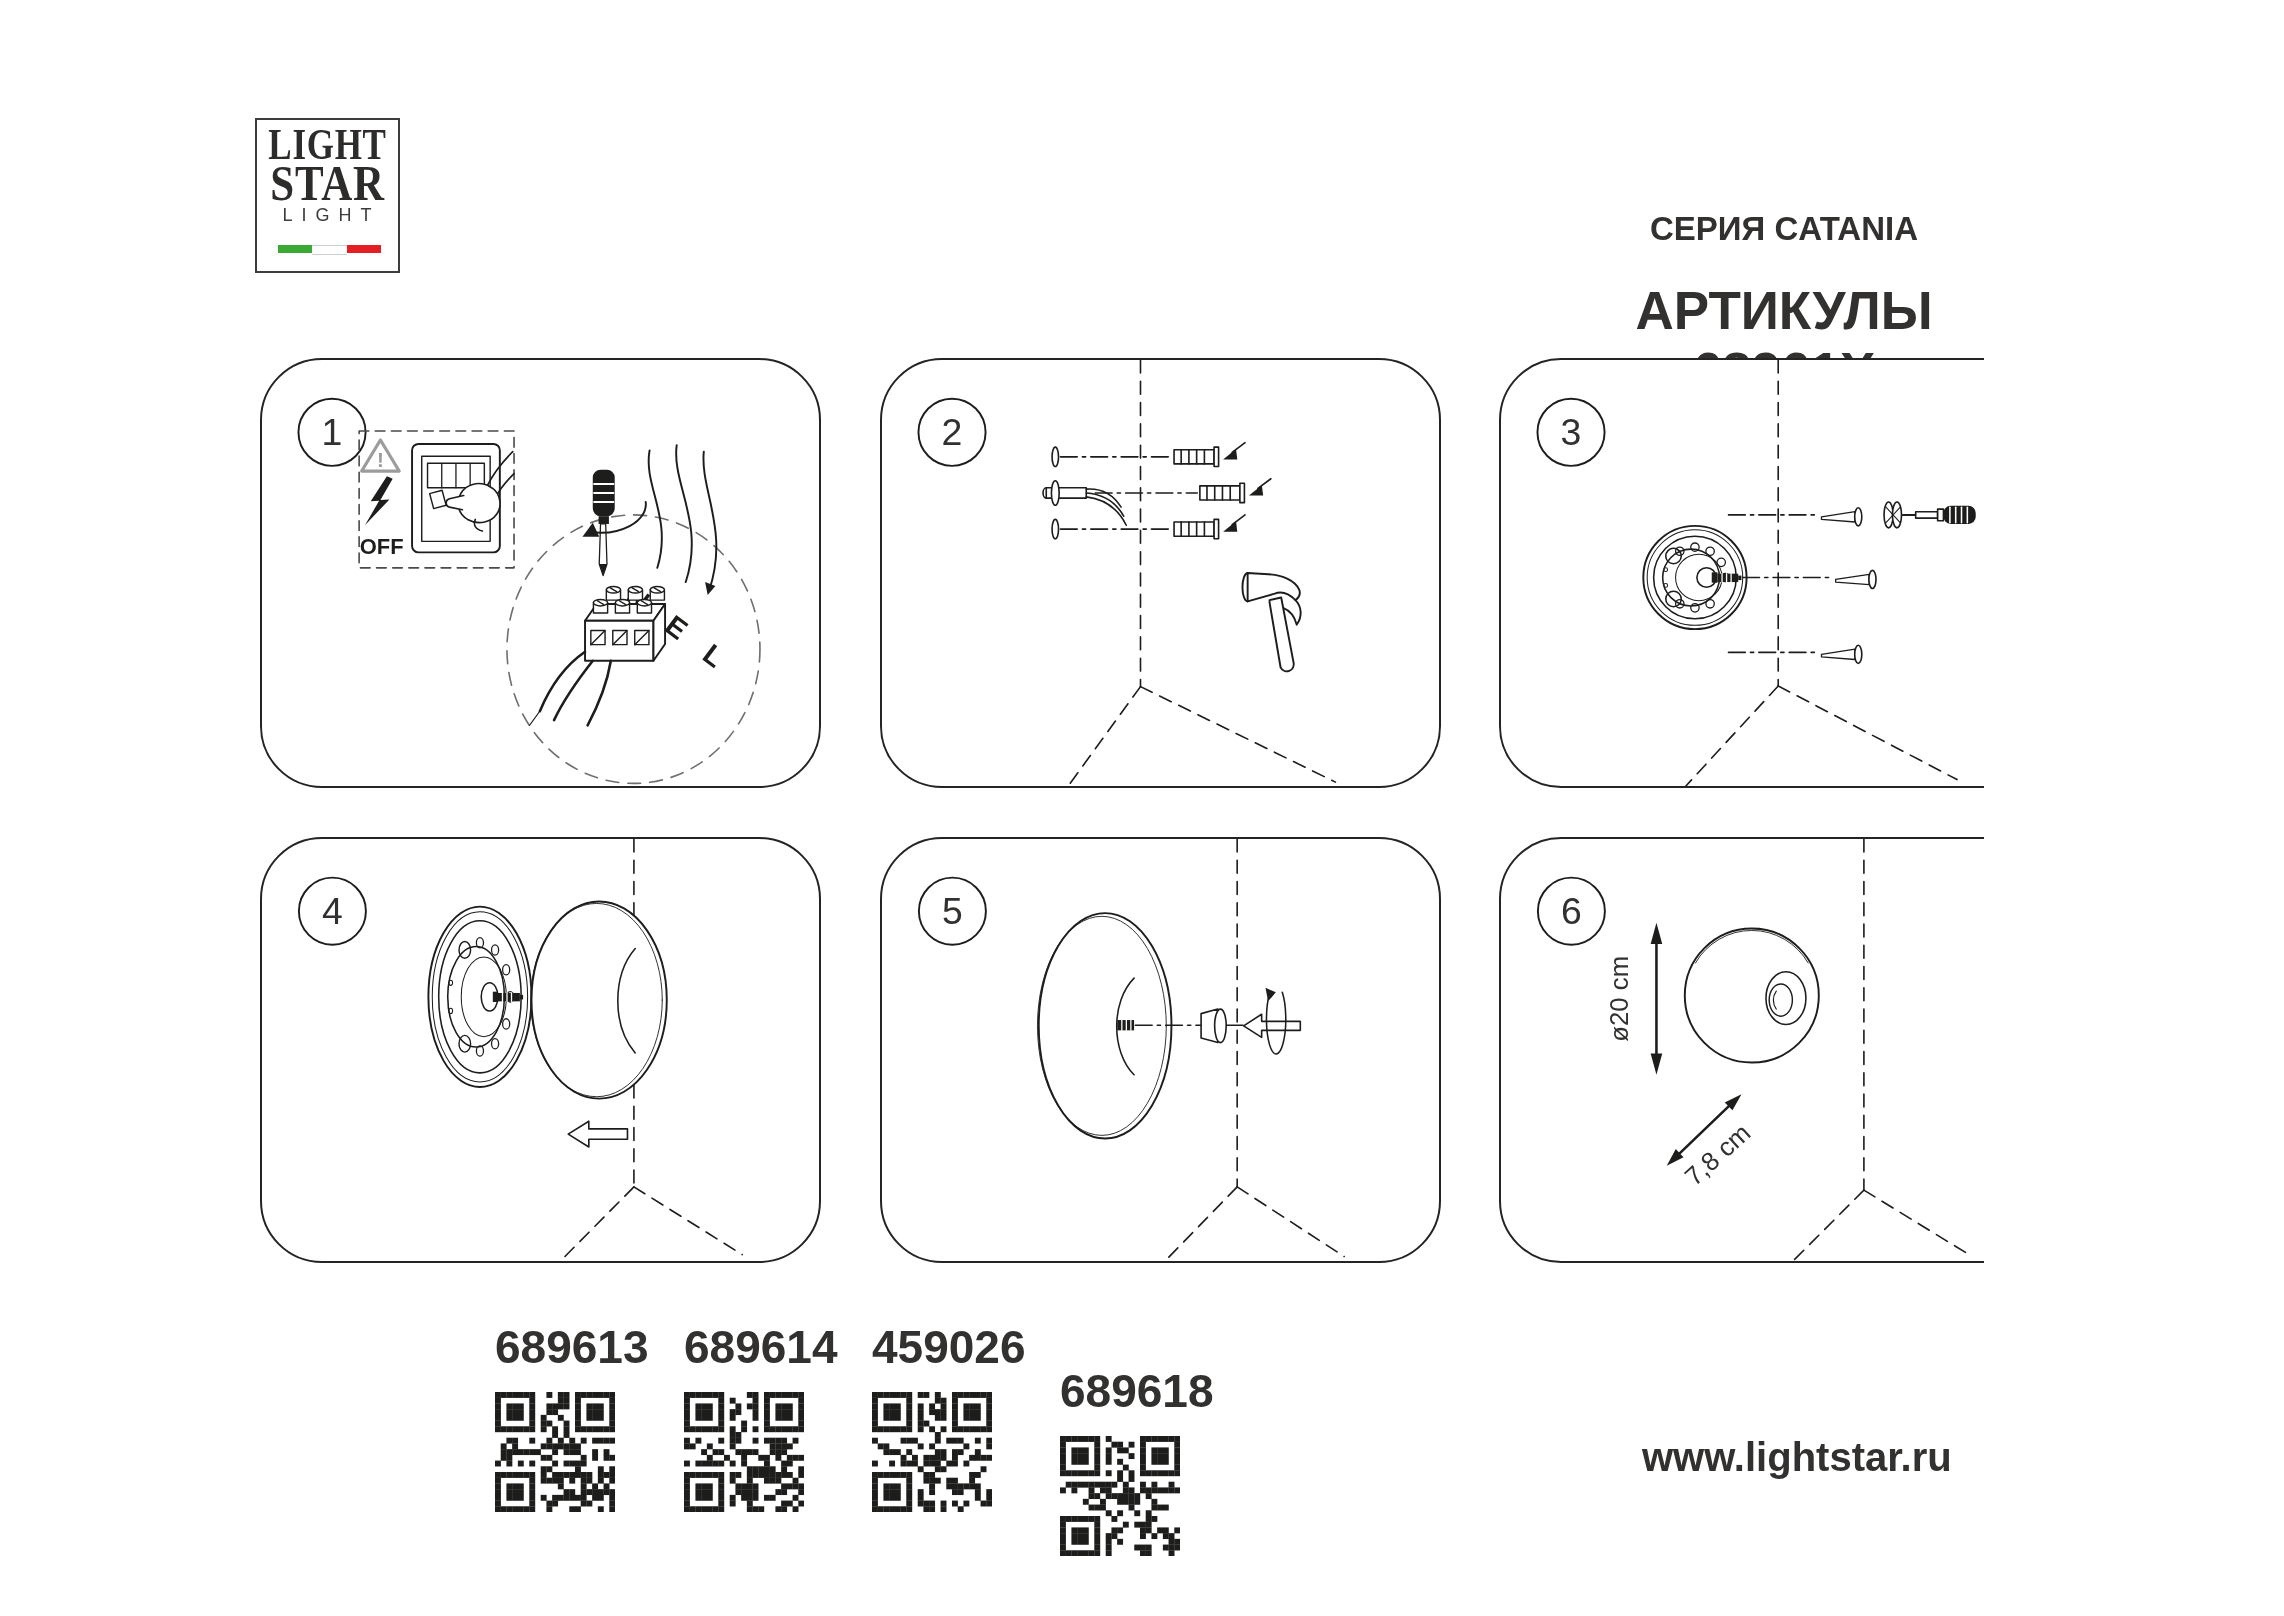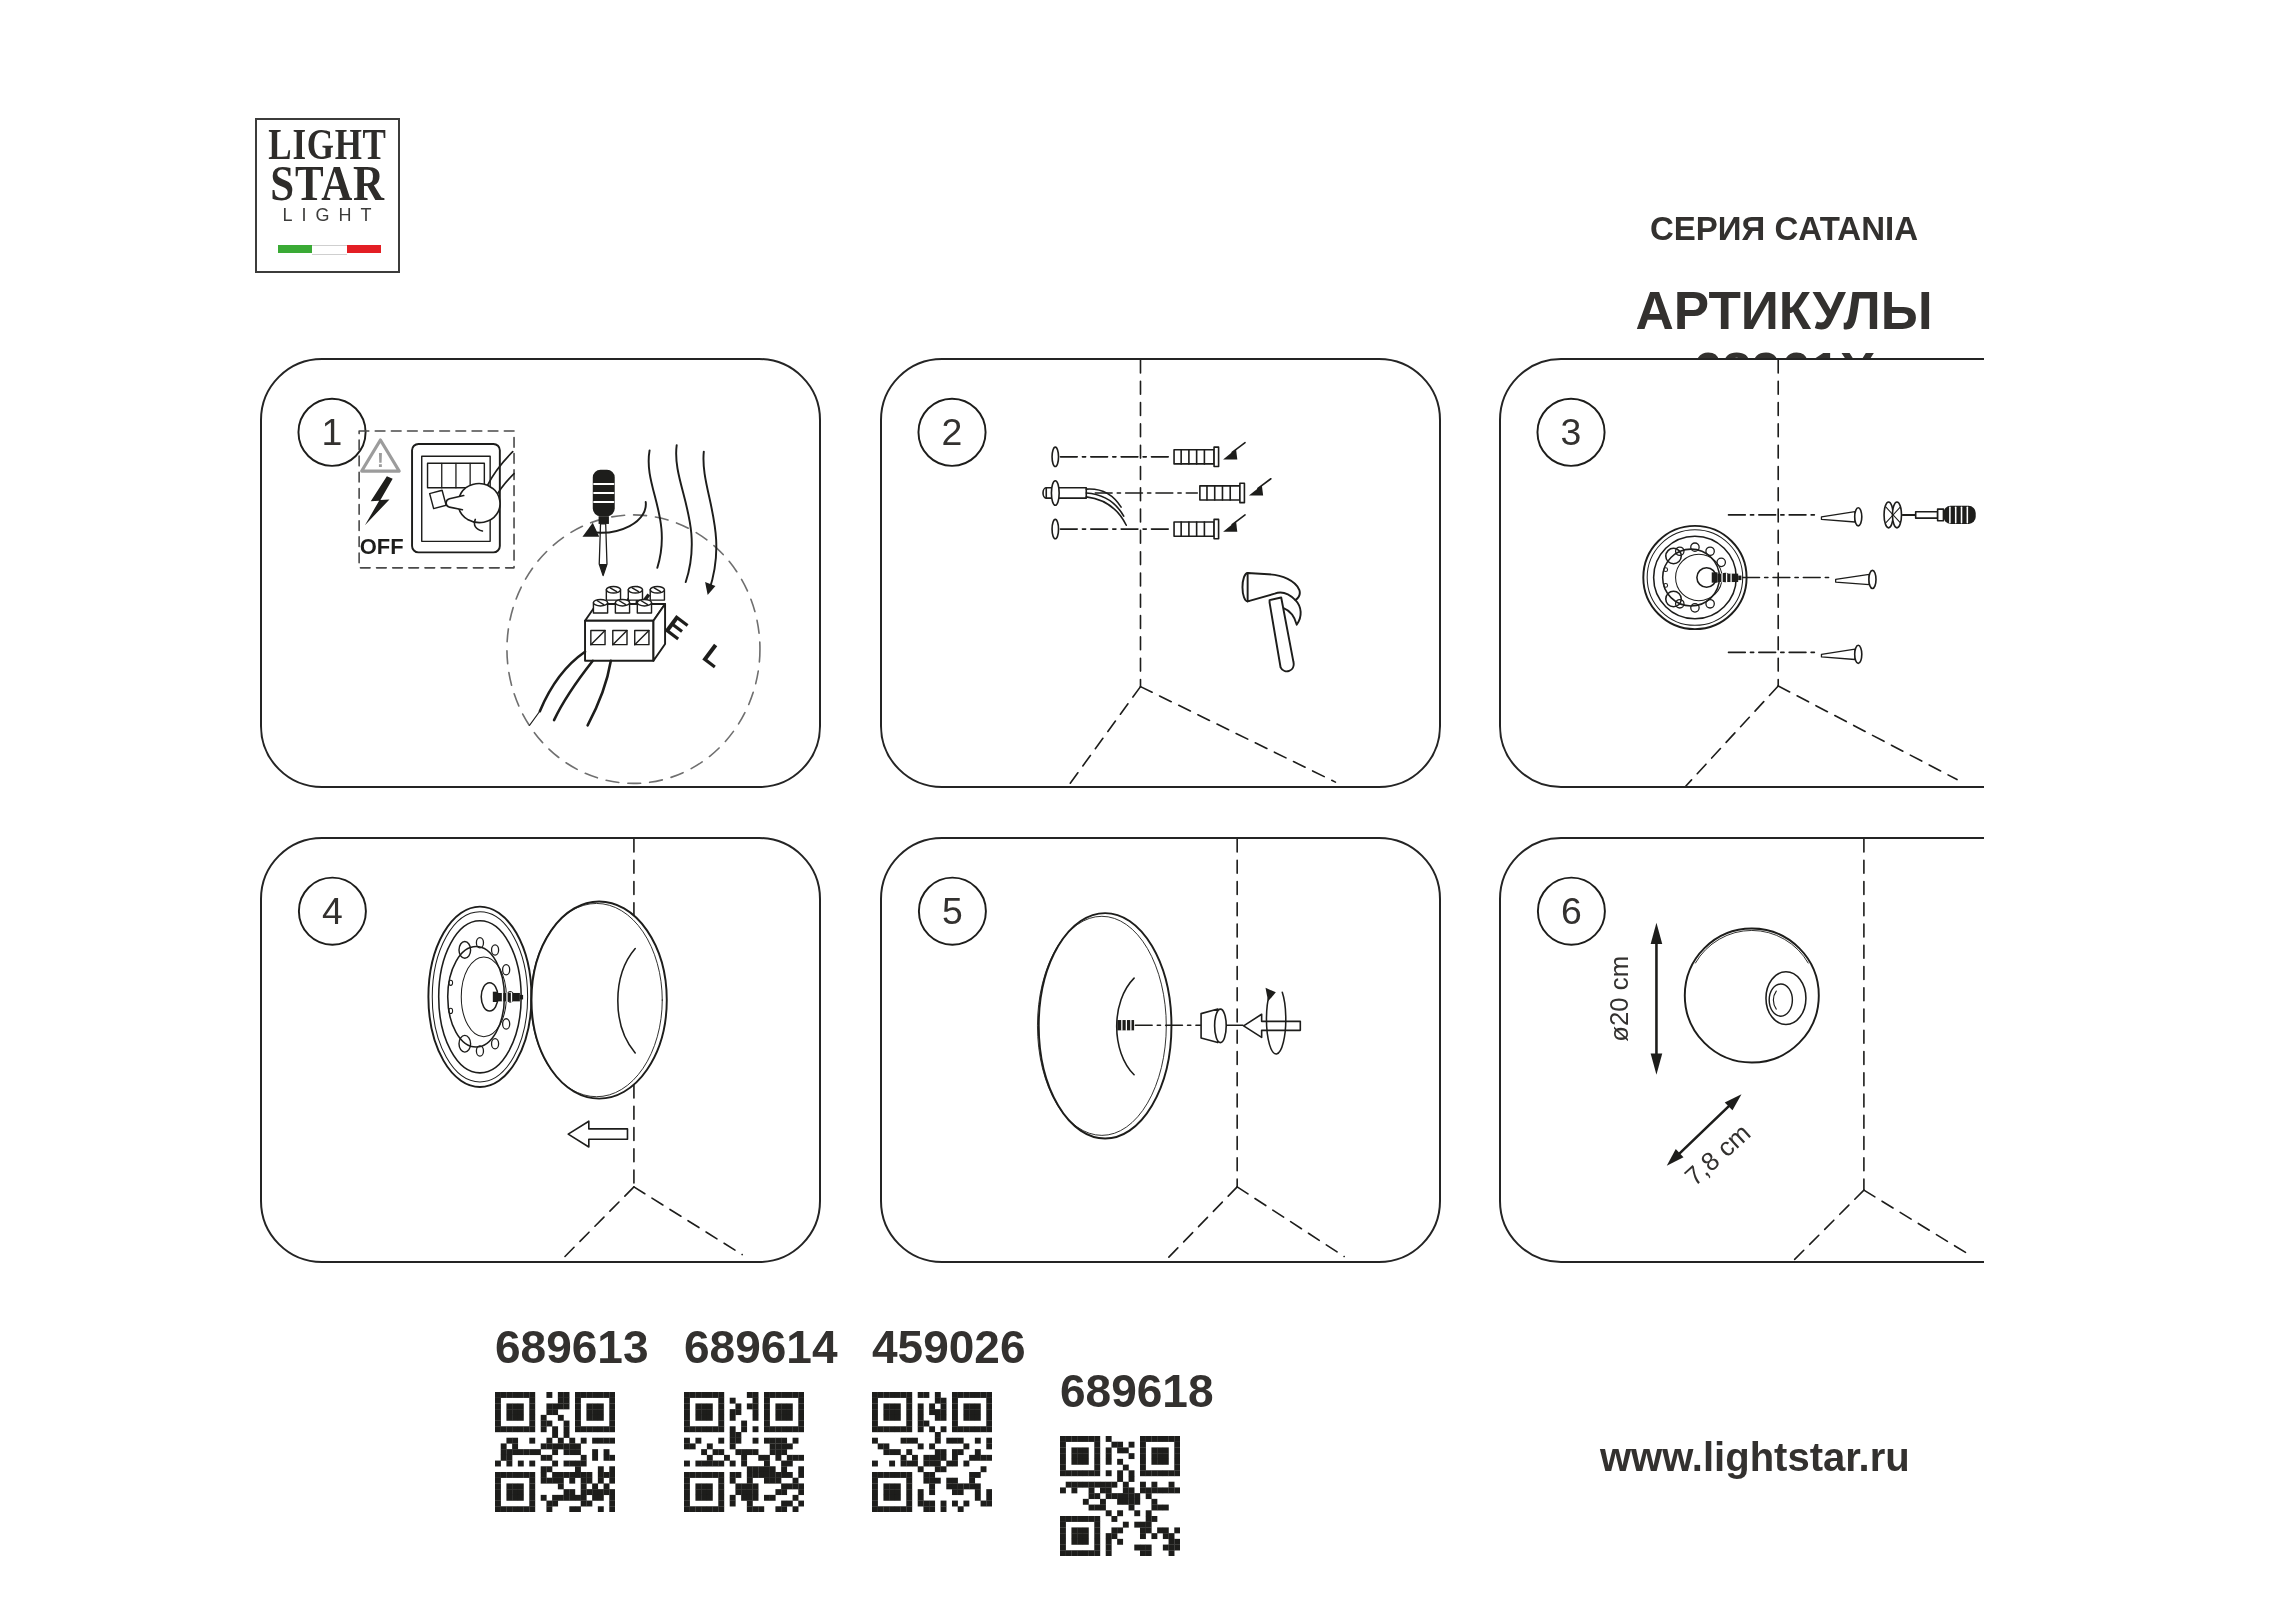--- a/index.html
+++ b/index.html
@@ -26,21 +26,21 @@
   
   .panel{position:absolute;width:561px;border:2px solid #242424;border-radius:62px;
          box-sizing:border-box;background:#fff;}
   .panel svg{display:block;width:100%;height:100%;}
   svg.art{stroke:#1d1d1b;fill:none;stroke-width:2.5;stroke-linecap:round;stroke-linejoin:round;}
   svg.art text{stroke:none;}
   
   .article-col{position:absolute;width:120px;text-align:center;}
   .article-number{font-weight:bold;font-size:46px;color:#33312f;margin-bottom:18px;}
   .qr{width:120px;height:120px;display:block;}
-  .website{position:absolute;left:1600px;top:1435px;font-weight:bold;font-size:40px;color:#33312f;}
+  .website{position:absolute;left:1642px;top:1435px;font-weight:bold;font-size:40px;color:#33312f;}
 </style>
 </head>
 <body>
 
 <div class="page">
 
   <div class="logo-box">
     <div class="logo-light">LIGHT</div>
     <div class="logo-star">STAR</div>
     <div class="logo-group">LIGHT</div>

